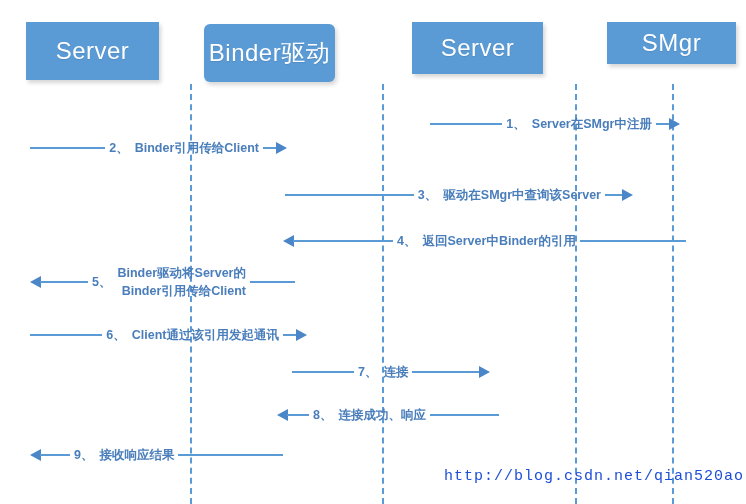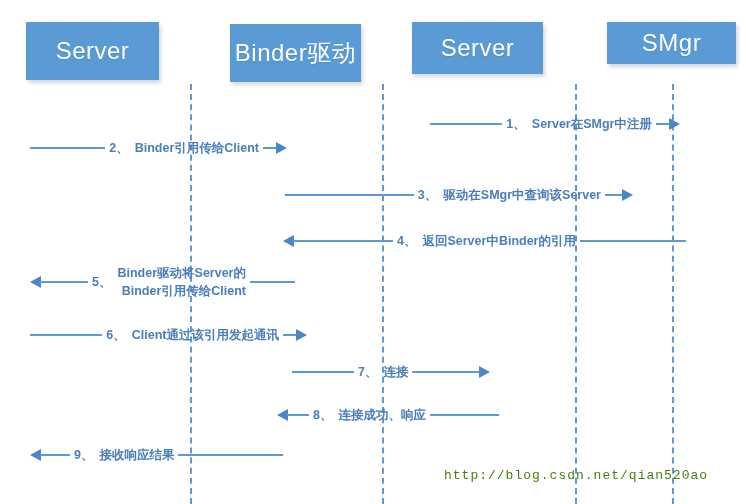--- a/index.html
+++ b/index.html
@@ -90,42 +90,42 @@
     border-top: 6px solid transparent;
     border-bottom: 6px solid transparent;
     border-right: 11px solid #4a86c8;
     flex: 0 0 auto;
     margin-right: -1px;
   }
 
   
   .watermark {
     position: absolute;
-    color: #4d7c0f;
+    color: #1d4ed8;
     font-family: "Liberation Mono", monospace;
-    font-size: 13px;
+    font-size: 15px;
     letter-spacing: 1px;
     white-space: nowrap;
     user-select: none;
   }
 </style>
 </head>
 <body>
 
 <div id="diagram">
 
   <div class="lifeline" style="left:190px;"></div>
   <div class="lifeline" style="left:382px;"></div>
   <div class="lifeline" style="left:575px;"></div>
   <div class="lifeline" style="left:672px;"></div>
 
   <div class="actor-box" style="left:26px; top:22px; width:133px; height:58px;">
     <span>Server</span>
   </div>
-  <div class="actor-box" style="left:230px; top:24px; width:131px; height:58px;">
+  <div class="actor-box" style="left:204px; top:24px; width:131px; height:58px;border-radius:6px;">
     <span>Binder驱动</span>
   </div>
   <div class="actor-box" style="left:412px; top:22px; width:131px; height:52px;">
     <span>Server</span>
   </div>
   <div class="actor-box" style="left:607px; top:22px; width:129px; height:42px;">
     <span>SMgr</span>
   </div>
 
   <div class="msg" style="left:430px; top:107px; width:250px;">

